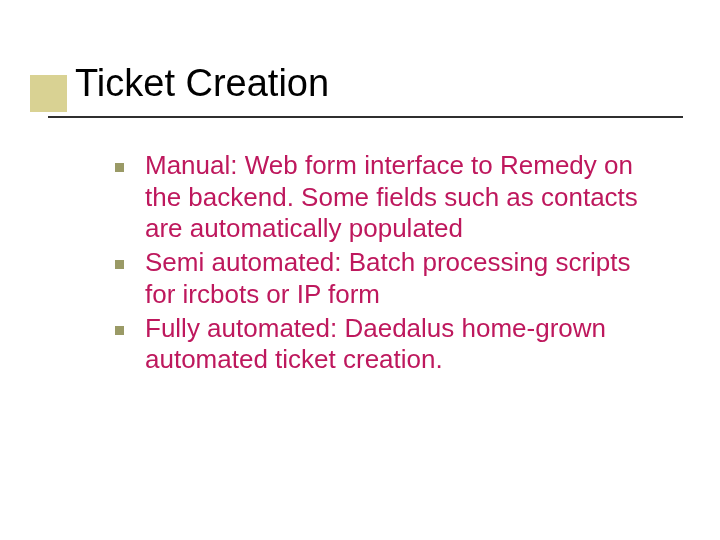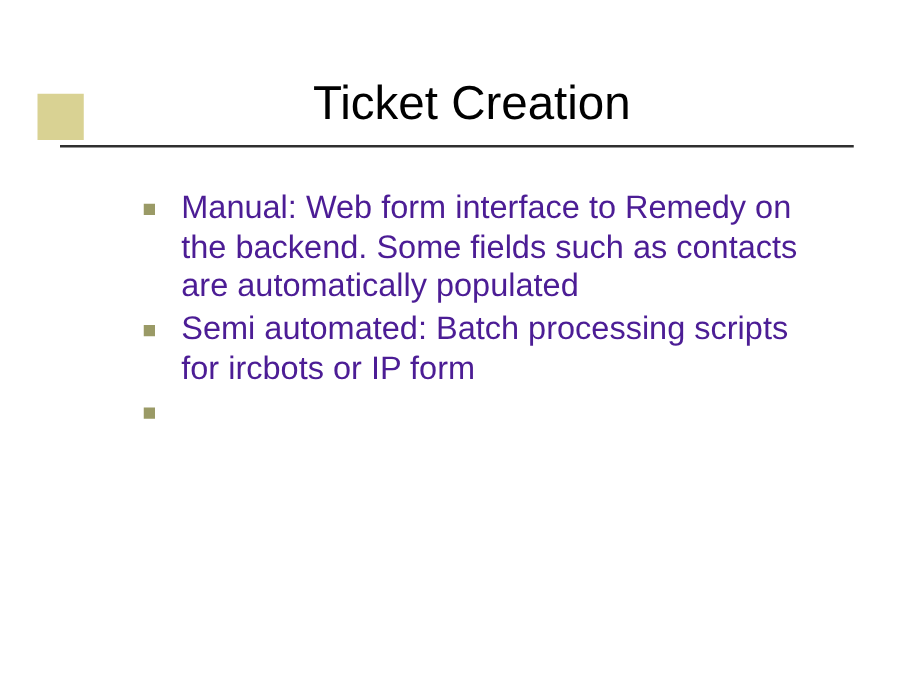--- a/index.html
+++ b/index.html
@@ -33,21 +33,20 @@
     left: 75px;
     right: 40px;
     z-index: 2;
   }
   .title {
     font-size: 38px;
     line-height: 1.15;
     color: #000;
     font-weight: 400;
     letter-spacing: 0px;
-    text-align: center;
   }
   .rule {
     position: absolute;
     top: 116px;
     left: 48px;
     width: 635px;
     height: 2px;
     background: #2f2f2f;
     z-index: 3;
   }
@@ -61,21 +60,21 @@
     list-style: none;
     margin: 0;
     padding: 0;
   }
   .bullets li {
     position: relative;
     padding-left: 30px;
     font-size: 26px;
     line-height: 1.22;
     margin: 0 0 2px 0;
-    color: #4c1d95;
+    color: #be185d;
   }
   .bullets li .sq {
     position: absolute;
     left: 0;
     top: 13px;
     width: 9px;
     height: 9px;
     background: #9a9a66;
   }
 </style>
@@ -97,17 +96,18 @@
       <li>
         <span class="sq"></span>
         <span>Manual: Web form interface to Remedy on the backend.  Some fields such as contacts are automatically populated</span>
       </li>
       <li>
         <span class="sq"></span>
         <span>Semi automated: Batch processing scripts for ircbots or IP form</span>
       </li>
       <li>
         <span class="sq"></span>
+        <span>Fully automated: Daedalus home-grown automated ticket creation.</span>
       </li>
     </ul>
   </div>
 
 </div>
 
 </body></html>

